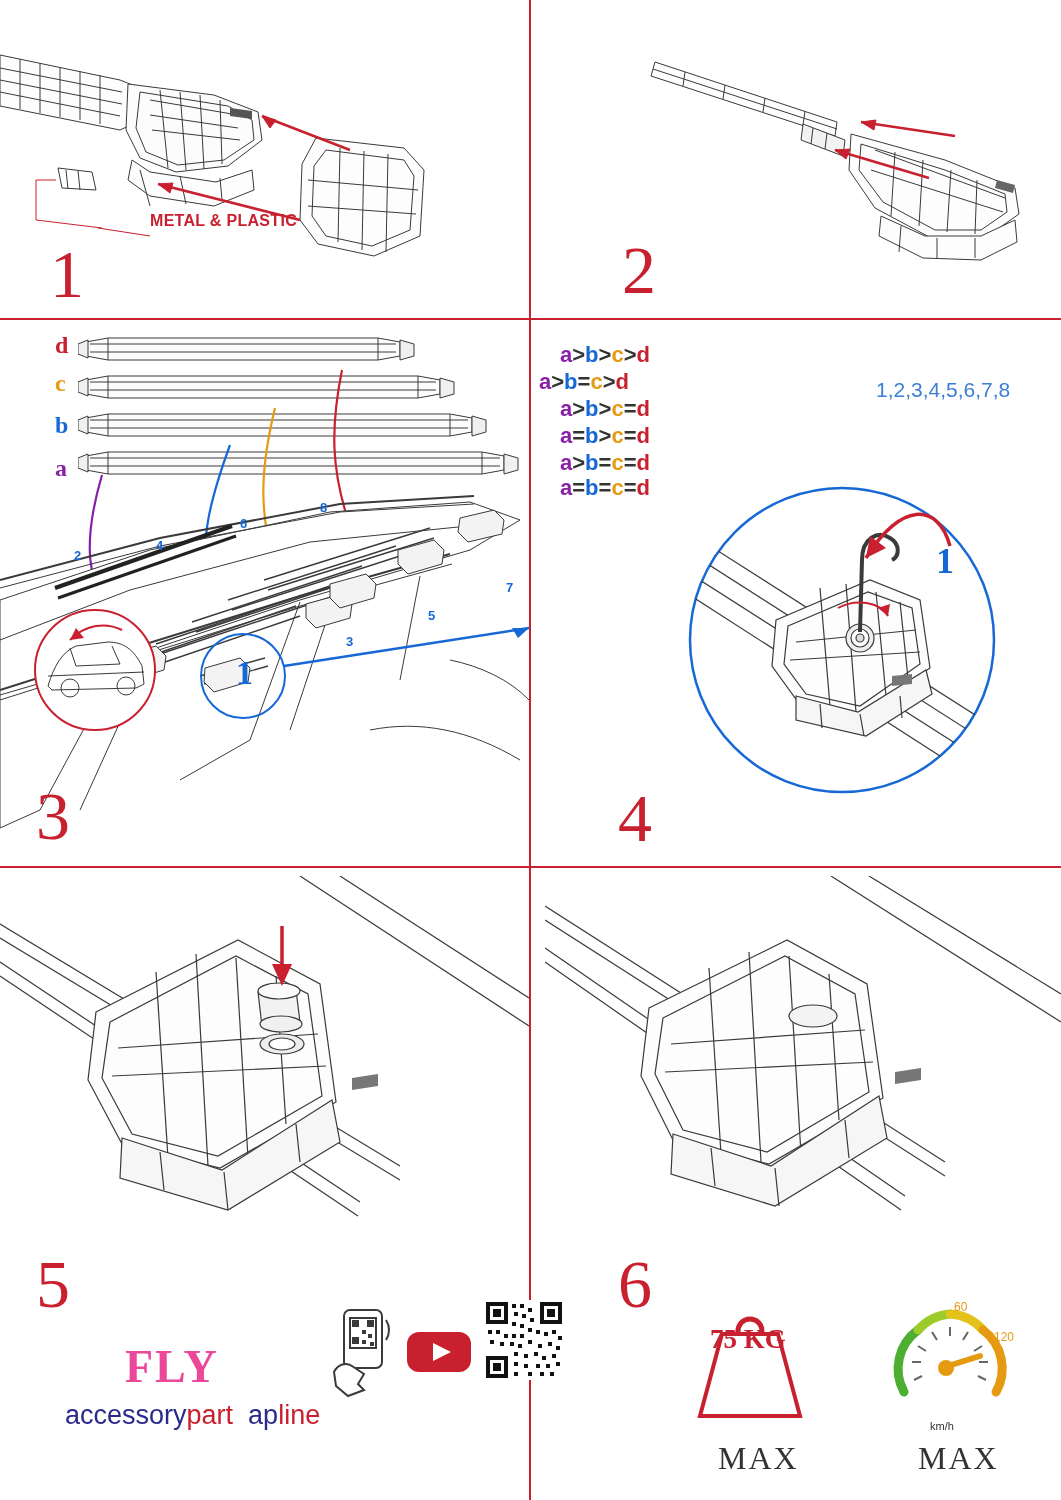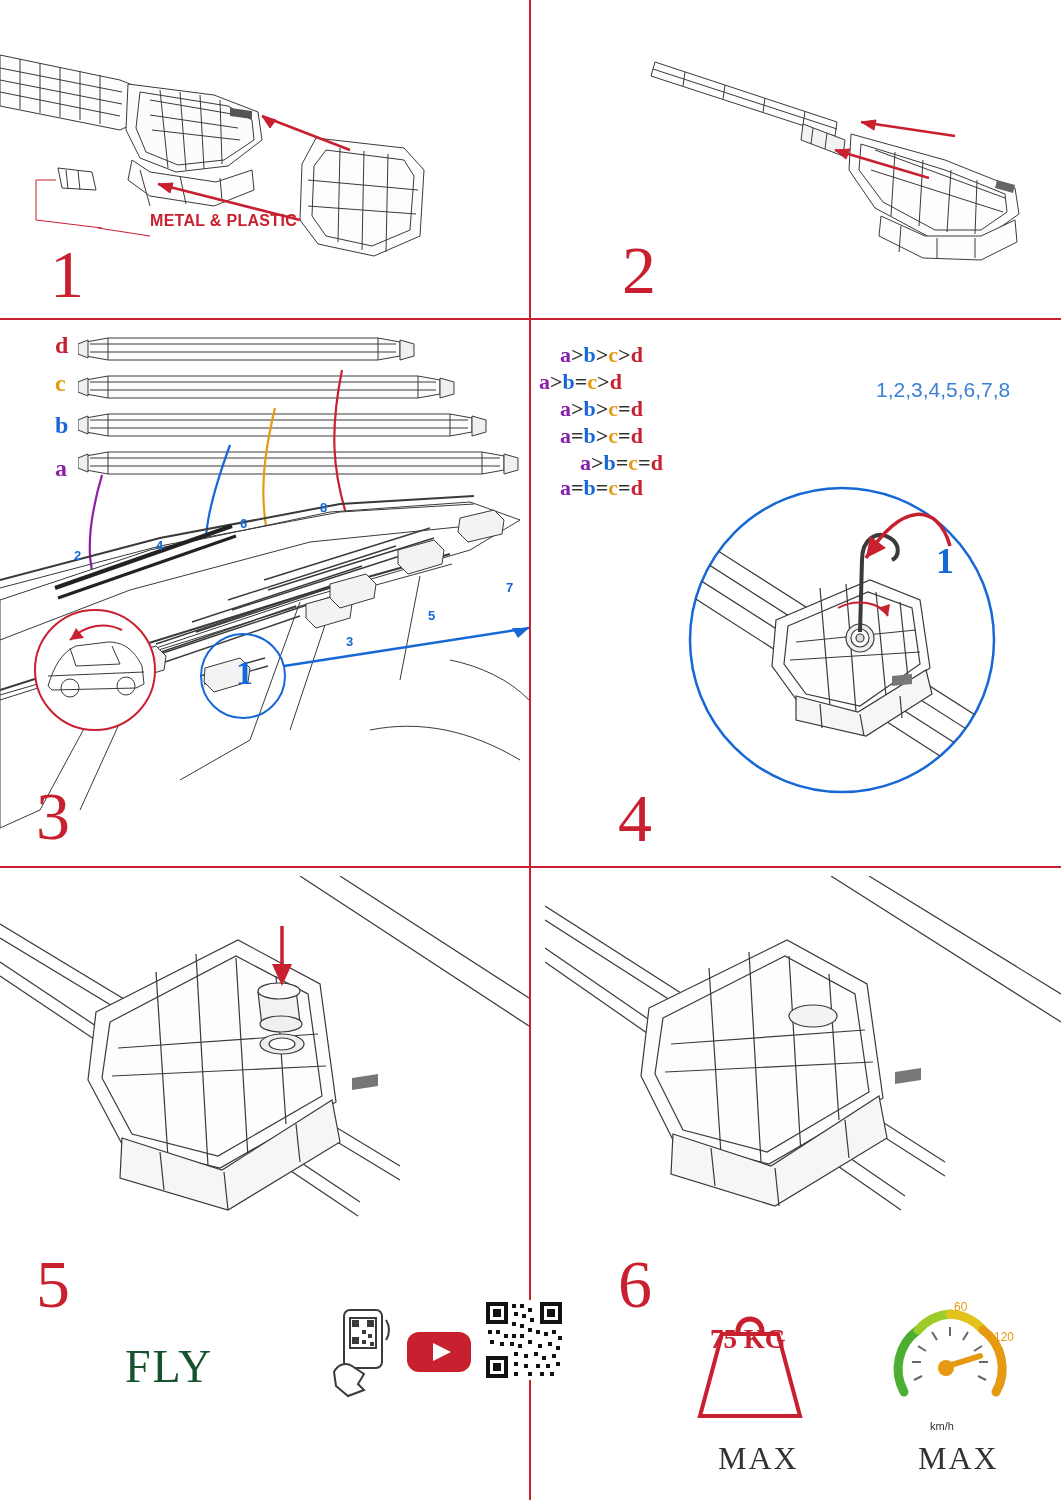--- a/index.html
+++ b/index.html
@@ -12,27 +12,27 @@
   .stepnum{position:absolute;font-family:"Liberation Serif",serif;font-weight:400;color:#c9202f;font-size:68px;line-height:1;}
   
   .lbl{position:absolute;white-space:nowrap;}
   .metal{color:#c9202f;font-size:16px;font-weight:bold;letter-spacing:.3px;}
   .fitlist{color:#2a2a6a;font-size:10px;line-height:12px;text-align:right;font-weight:bold;}
   .ltr{position:absolute;font-size:24px;font-weight:bold;font-family:"Liberation Serif",serif;}
   .ltr.d{color:#c9202f;}
   .ltr.c{color:#e59a12;}
   .ltr.b{color:#1668d6;}
   .ltr.a{color:#8a1fa8;}
-  .eqline{position:absolute;font-size:22px;font-weight:bold;font-family:Liberation Serif, serif;letter-spacing:0px;}
+  .eqline{position:absolute;font-size:22px;font-weight:bold;font-family:Liberation Sans, sans-serif;letter-spacing:0px;}
   .ca{color:#8a1fa8;} .cb{color:#1668d6;} .cc{color:#e59a12;} .cd{color:#c9202f;} .cop{color:#333;}
   .seq{position:absolute;color:#3a7fd5;font-size:21px;}
   .num{position:absolute;color:#1668d6;font-size:13px;font-weight:bold;}
   .bignum{position:absolute;color:#1668d6;font-family:"Liberation Serif",serif;font-size:34px;font-weight:bold;}
   
-  .fly{position:absolute;font-family:"Liberation Serif",serif;font-size:46px;letter-spacing:2px;color:#14532d;}
+  .fly{position:absolute;font-family:"Liberation Serif",serif;font-size:46px;letter-spacing:2px;color:#ec4899;font-weight:bold;}
   .brand{position:absolute;font-size:27px;font-family:"Liberation Sans",sans-serif;}
   .brand .accessory{color:#2a2a8c;}
   .brand .part{color:#c9202f;}
   .brand .ap{color:#2a2a8c;}
   .brand .line{color:#c9202f;}
   .maxlbl{position:absolute;font-family:"Liberation Serif",serif;font-size:32px;color:#333;letter-spacing:2px;}
   .kgtxt{position:absolute;font-family:"Liberation Serif",serif;font-size:27px;color:#c9202f;font-weight:bold;}
   .kmh{position:absolute;font-size:11px;color:#333;}
   .spd60{position:absolute;font-size:12px;color:#e59a12;}
   .spd120{position:absolute;font-size:12px;color:#e59a12;}
@@ -190,21 +190,21 @@
         <path d="M0 128 L10 124 L10 142 L0 138 Z" fill="#f0f0f0"></path>
         <path d="M426 124 L440 128 L440 140 L426 144 Z" fill="#f0f0f0"></path>
       </g>
     </svg>
   </div>
 
   <div class="eqline" style="left:560px;top:342px;"><span class="ca">a</span><span class="cop">&gt;</span><span class="cb">b</span><span class="cop">&gt;</span><span class="cc">c</span><span class="cop">&gt;</span><span class="cd">d</span></div>
   <div class="eqline" style="left:539px;top:369px;"><span class="ca">a</span><span class="cop">&gt;</span><span class="cb">b</span><span class="cop">=</span><span class="cc">c</span><span class="cop">&gt;</span><span class="cd">d</span></div>
   <div class="eqline" style="left:560px;top:396px;"><span class="ca">a</span><span class="cop">&gt;</span><span class="cb">b</span><span class="cop">&gt;</span><span class="cc">c</span><span class="cop">=</span><span class="cd">d</span></div>
   <div class="eqline" style="left:560px;top:423px;"><span class="ca">a</span><span class="cop">=</span><span class="cb">b</span><span class="cop">&gt;</span><span class="cc">c</span><span class="cop">=</span><span class="cd">d</span></div>
-  <div class="eqline" style="left:580px;top:450px;"><span class="ca">a</span><span class="cop">&gt;</span><span class="cb">b</span><span class="cop">=</span><span class="cc">c</span><span class="cop">=</span><span class="cd">d</span></div>
+  <div class="eqline" style="left:560px;top:450px;"><span class="ca">a</span><span class="cop">&gt;</span><span class="cb">b</span><span class="cop">=</span><span class="cc">c</span><span class="cop">=</span><span class="cd">d</span></div>
   <div class="eqline" style="left:560px;top:475px;"><span class="ca">a</span><span class="cop">=</span><span class="cb">b</span><span class="cop">=</span><span class="cc">c</span><span class="cop">=</span><span class="cd">d</span></div>
 
   <div class="art" style="left:60px;top:350px;width:420px;height:330px;">
     <svg width="420" height="330" viewBox="0 0 420 330">
       <g fill="none" stroke-width="2.2">
         <path d="M42 125 C 20 200, 32 230, 44 256" stroke="#8a1fa8"></path>
         <path d="M44 256 L38 240 L52 242 Z" fill="#8a1fa8" stroke="#8a1fa8"></path>
         <path d="M170 95 C 150 150, 140 190, 148 230" stroke="#1668d6"></path>
         <path d="M215 58 C 200 120, 200 160, 212 205" stroke="#e59a12"></path>
         <path d="M282 20 C 270 80, 272 120, 288 170" stroke="#c9202f"></path>
@@ -402,20 +402,23 @@
         <ellipse cx="268" cy="140" rx="24" ry="11" fill="#f3f3f3"></ellipse>
         <path d="M350 196 L376 192 L376 204 L350 208 Z" fill="#777" stroke="none"></path>
       </g>
     </svg>
   </div>
 
   <div class="stepnum" style="left:36px;top:1250px;">5</div>
   <div class="stepnum" style="left:618px;top:1250px;">6</div>
 
   <div class="fly" style="left:125px;top:1340px;">FLY</div>
+  <div class="brand" style="left:65px;top:1400px;">
+    <span class="accessory">accessory</span><span class="part">part</span>&nbsp;&nbsp;<span class="ap">ap</span><span class="line">line</span>
+  </div>
 
   <div class="art" style="left:330px;top:1306px;width:62px;height:92px;">
     <svg width="62" height="92" viewBox="0 0 62 92">
       <g fill="none" stroke="#3a3a3a" stroke-width="2">
         <rect x="14" y="4" width="38" height="58" rx="6" fill="#fff"></rect>
         <rect x="20" y="12" width="26" height="30" fill="#fff"></rect>
         <g fill="#3a3a3a" stroke="none">
           <rect x="22" y="14" width="7" height="7"></rect>
             <rect x="37" y="14" width="7" height="7"></rect>
           <rect x="22" y="31" width="7" height="7"></rect>

